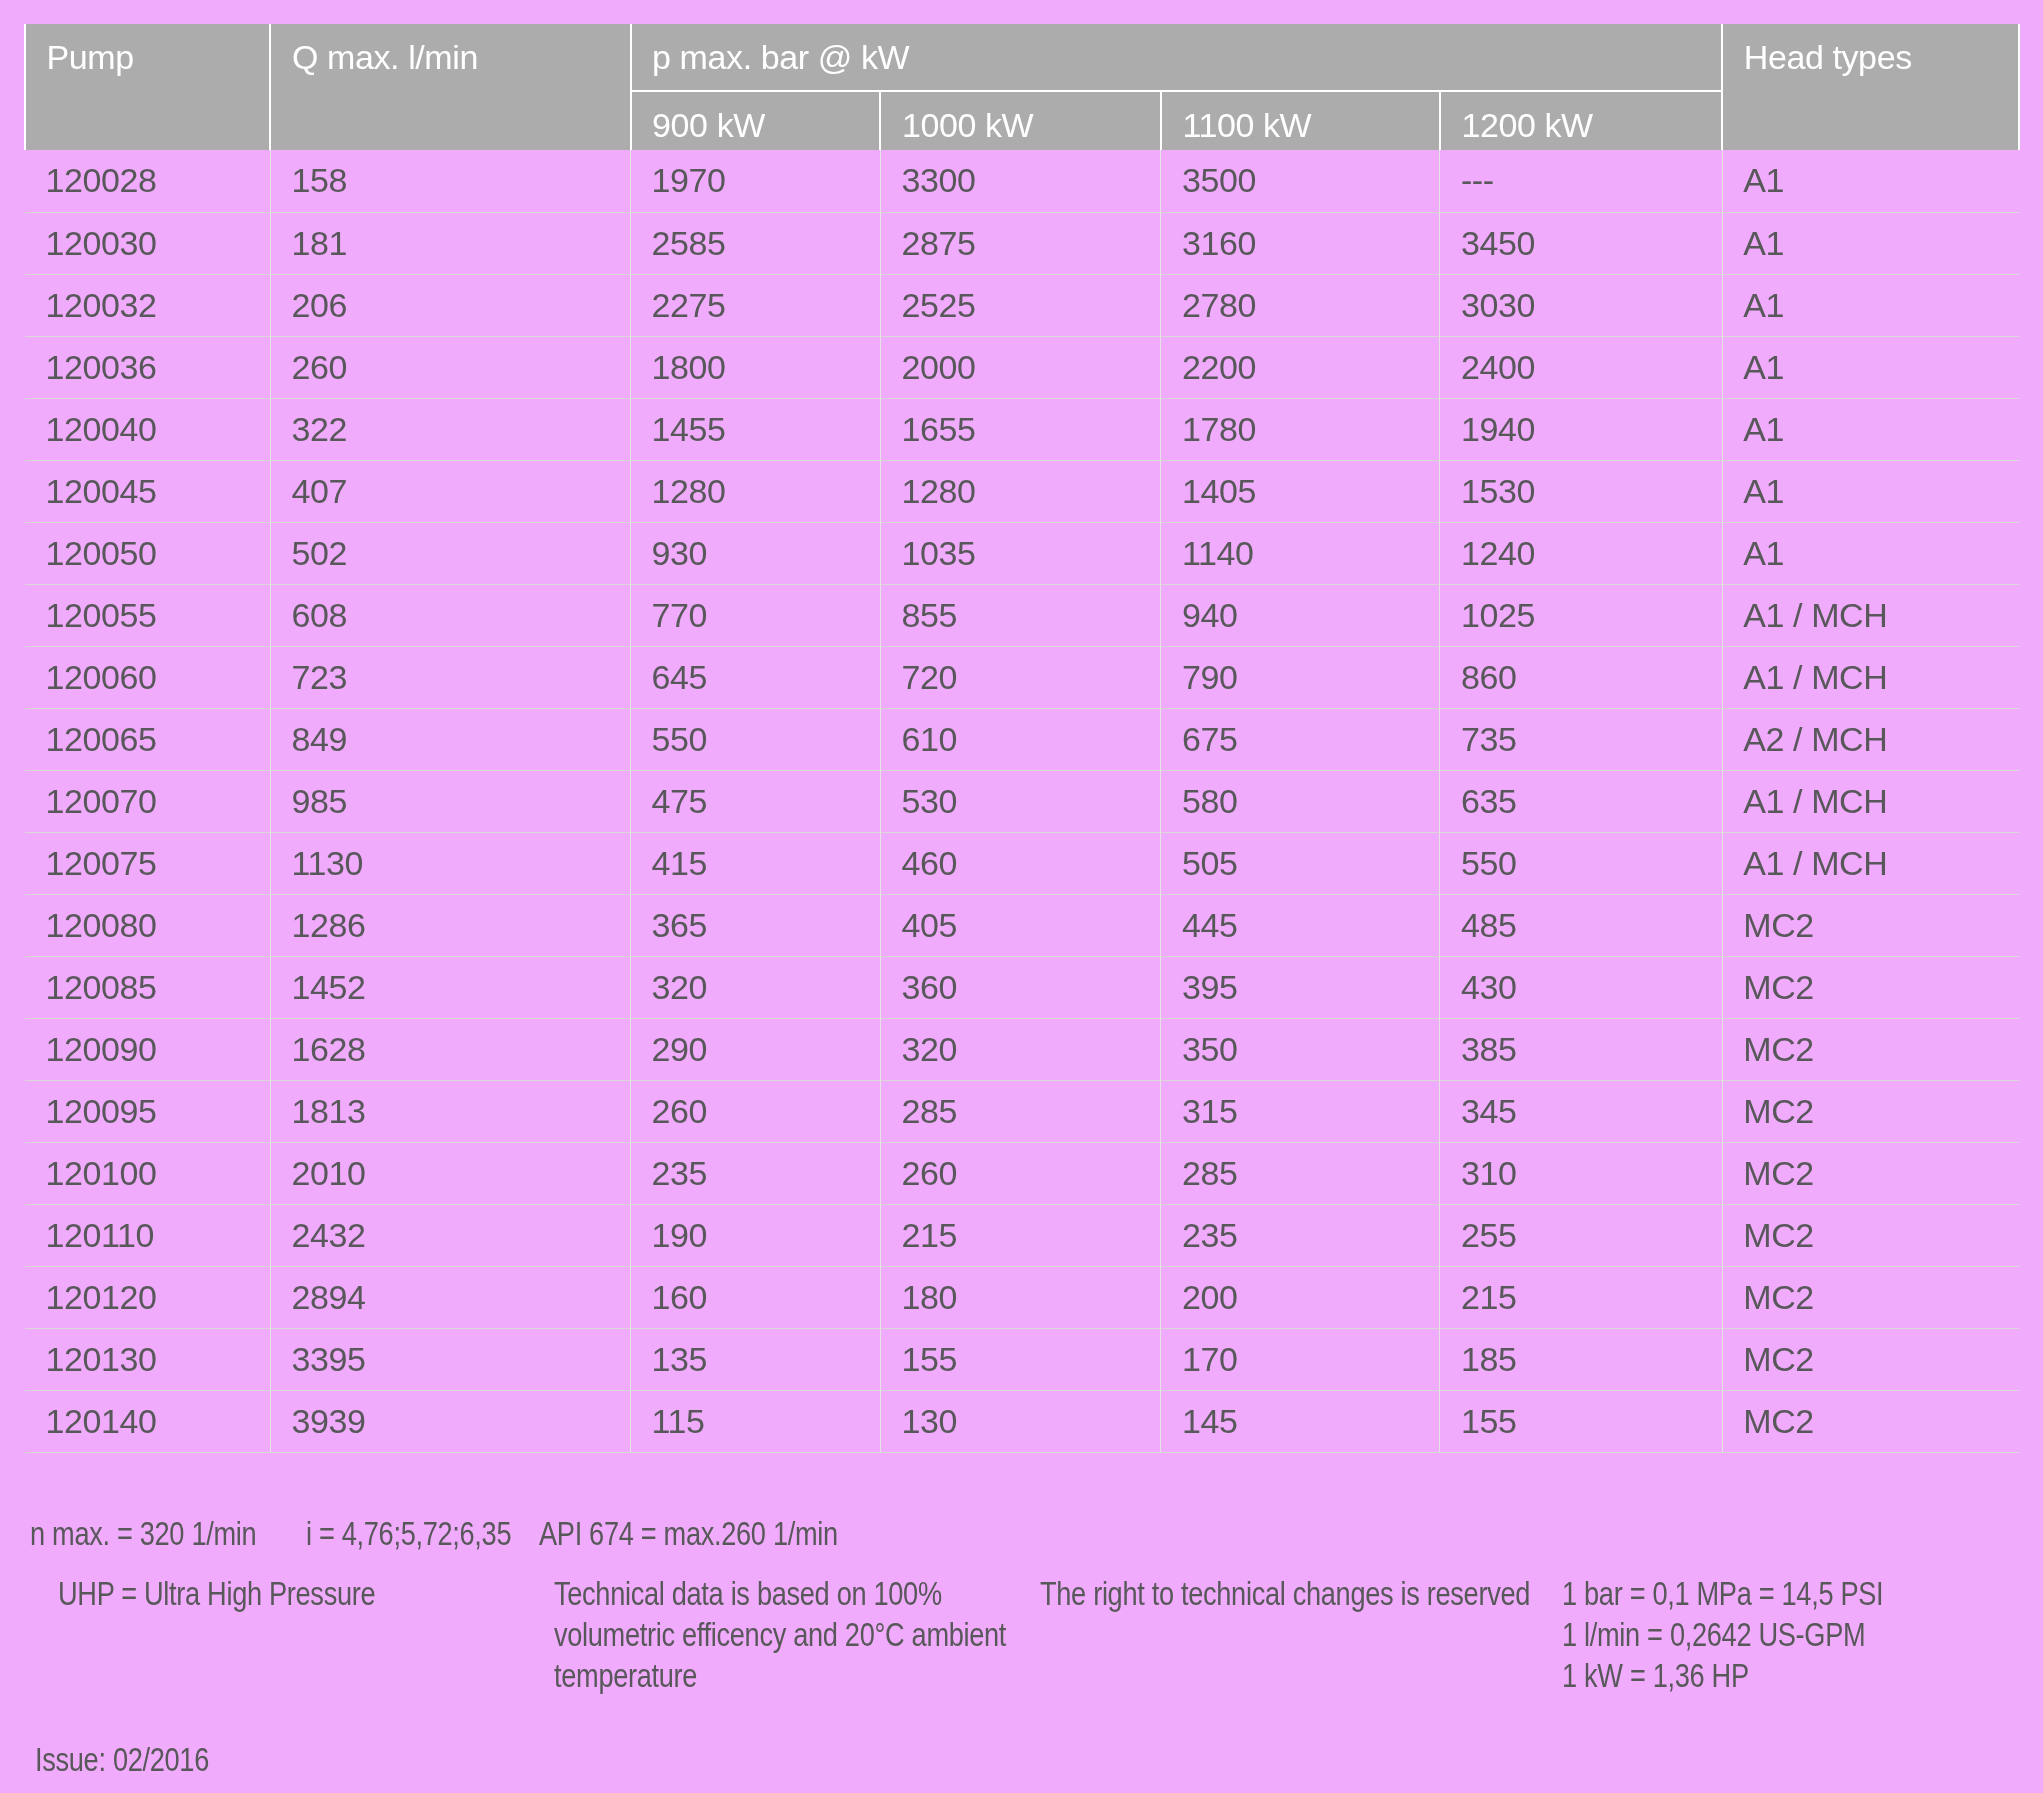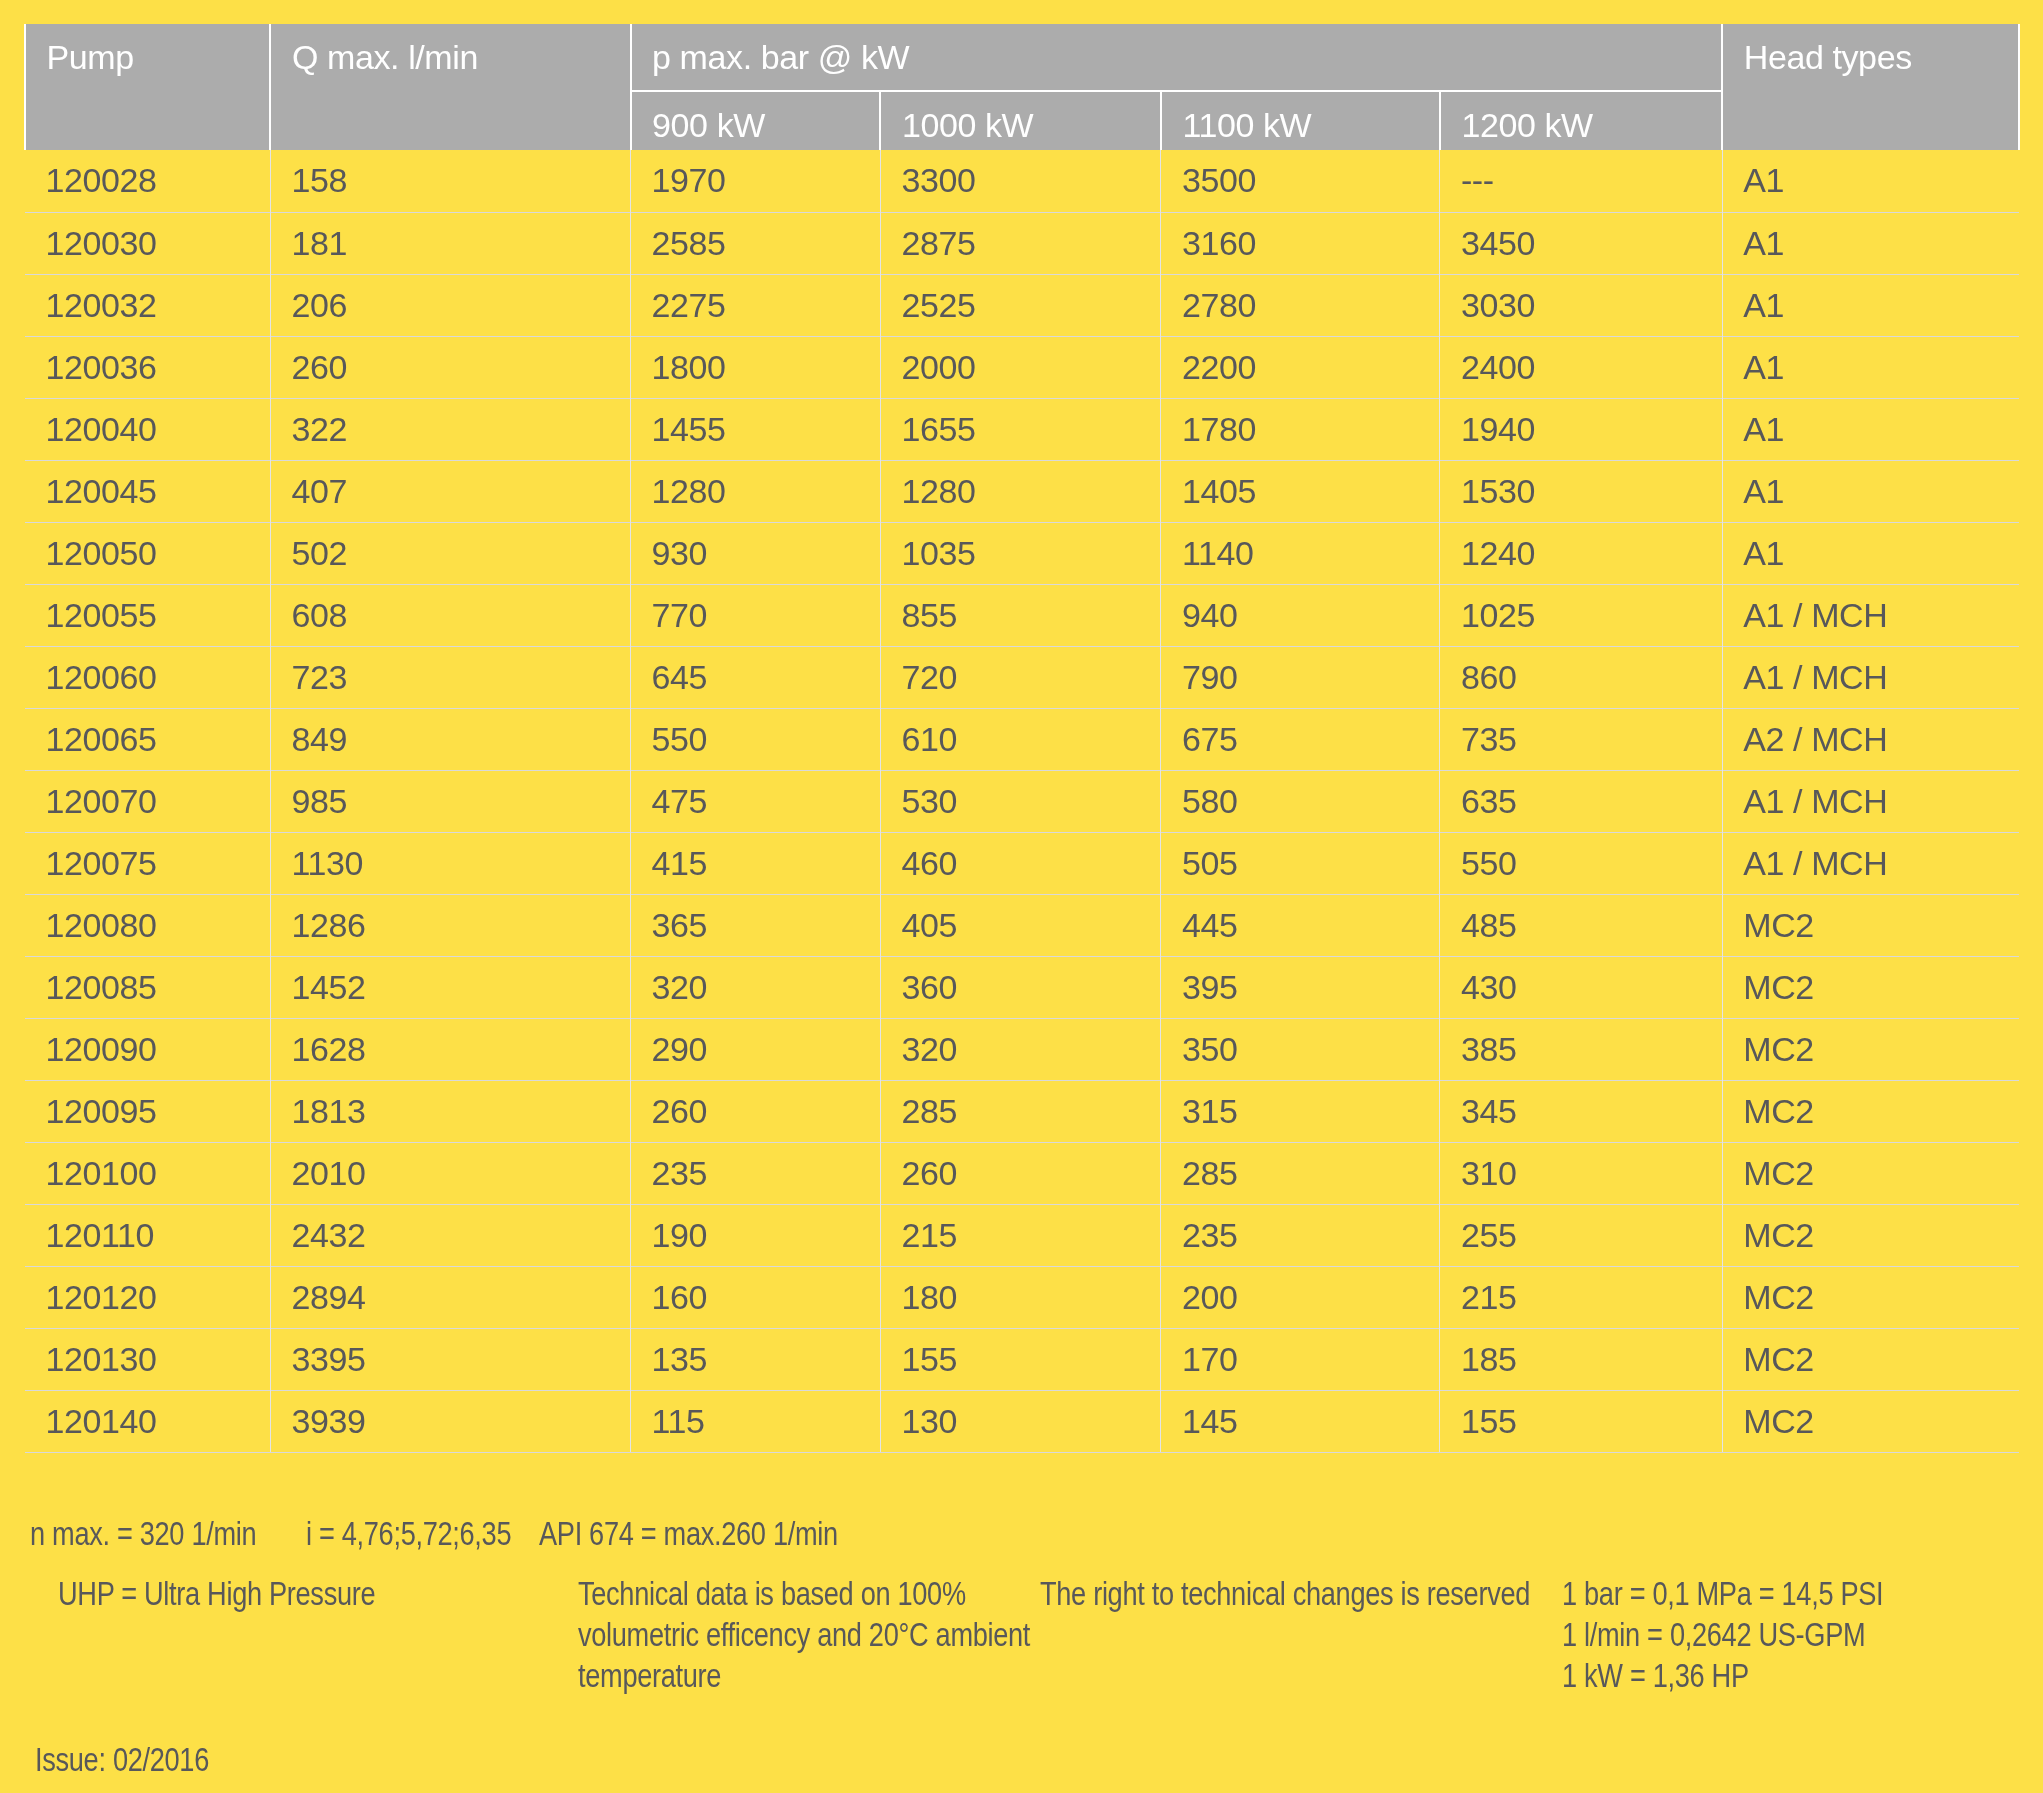--- a/index.html
+++ b/index.html
@@ -11,21 +11,21 @@
   }
   *{margin:0;padding:0;box-sizing:border-box;}
   html,body{background:#ffffff;}
   body{
     width:2043px;height:1793px;
     font-family:"Liberation Sans", sans-serif;
     color:var(--body-text);
     position:relative;
     overflow:hidden;
   }
-  .sheet{position:absolute;inset:0;background:#fde047;text-decoration:underline;}
+  .sheet{position:absolute;inset:0;background:#f0abfc;text-decoration:underline;}
 
   
   table.spec{
     position:absolute;left:24px;top:24px;width:1996px;
     border-collapse:collapse;table-layout:fixed;
   }
   col.c-pump{width:12.31%;}
   col.c-q{width:18.06%;}
   col.c-900{width:12.53%;}
   col.c-1000{width:14.07%;}
@@ -79,21 +79,21 @@
   }
   .footnote-line{position:absolute;left:30px;top:1514px;width:1986px;height:39px;}
   .footnote-line .seg{position:absolute;top:0;}
   .seg-nmax{left:0;}
   .seg-i{left:276px;}
   .seg-api{left:509px;text-align:right;}
 
   .footer-block{position:absolute;left:30px;top:1573px;width:1986px;}
   .fb-col{position:absolute;top:0;}
   .fb-uhp{left:0;margin-left:28px;}
-  .fb-tech{left:548px;}
+  .fb-tech{left:524px;}
   .fb-rights{left:1010px;}
   .fb-conv{left:1532px;}
   .fb-line{display:block;height:41px;line-height:41px;}
 
   .issue-line{position:absolute;left:35px;top:1740px;}
 </style>
 </head>
 <body>
 
 <div class="sheet">

